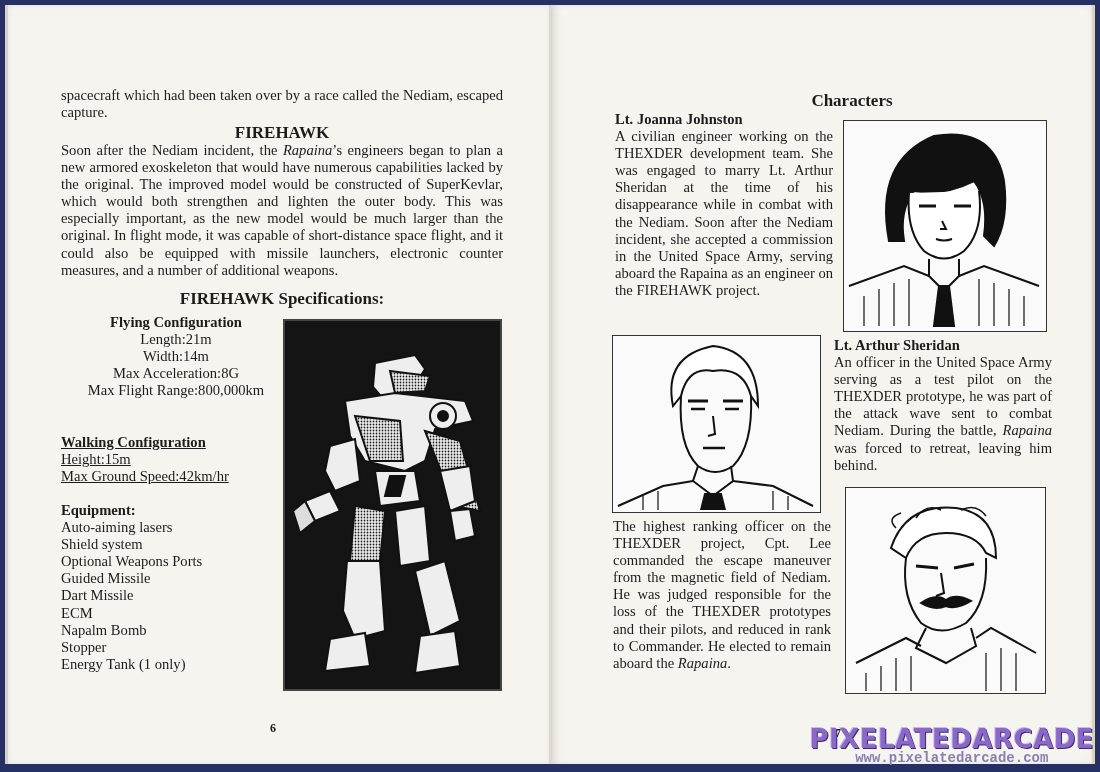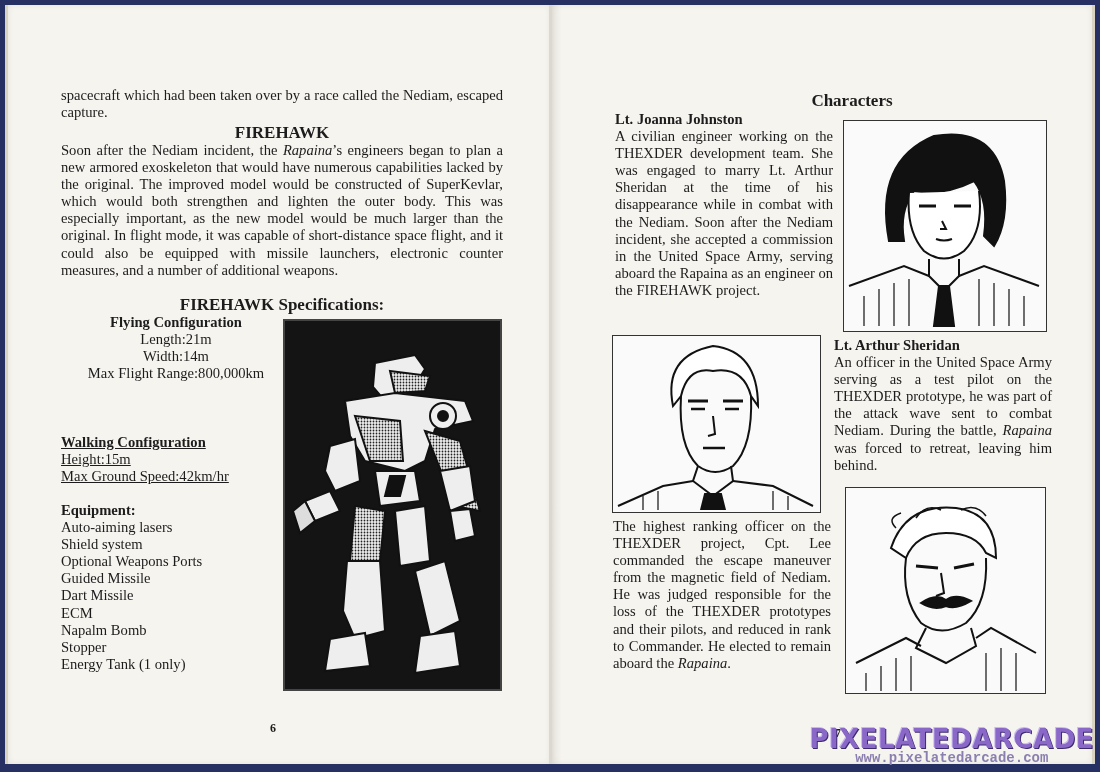--- a/index.html
+++ b/index.html
@@ -38,26 +38,27 @@
 <body>
 
 <div class="page left">
   <div class="txt" style="left:53px; top:82px; width:442px;">
     <p>spacecraft which had been taken over by a race called the Nediam, escaped capture.</p>
   </div>
   <div class="hd" style="left:53px; top:118px; width:442px;">FIREHAWK</div>
   <div class="txt" style="left:53px; top:137px; width:442px;">
     <p><span>Soon after the Nediam incident, the </span><span class="it">Rapaina</span><span>’s engineers began to plan a new armored exoskeleton that would have numerous capabilities lacked by the original. The improved model would be constructed of SuperKevlar, which would both strengthen and lighten the outer body. This was especially important, as the new model would be much larger than the original. In flight mode, it was capable of short-distance space flight, and it could also be equipped with missile launchers, electronic counter measures, and a number of additional weapons.</span></p>
   </div>
-  <div class="hd" style="left:53px; top:290px; width:442px;">FIREHAWK Specifications:</div>
+  <div class="hd" style="left:53px; top:284px; width:442px;">FIREHAWK Specifications:</div>
 
   <div class="txt" style="left:53px; top:309px; width:230px; text-align:center;">
     <div class="sub">Flying Configuration</div>
     <div>Length:21m</div>
     <div>Width:14m</div>
+    <div>Max Acceleration:8G</div>
     <div>Max Flight Range:800,000km</div>
   </div>
 
   <div class="txt" style="left:53px; top:429px; width:230px; text-align:left;text-decoration:underline;">
     <div class="sub">Walking Configuration</div>
     <div>Height:15m</div>
     <div>Max Ground Speed:42km/hr</div>
   </div>
 
   <div class="txt" style="left:53px; top:497px; width:230px; text-align:left;">

